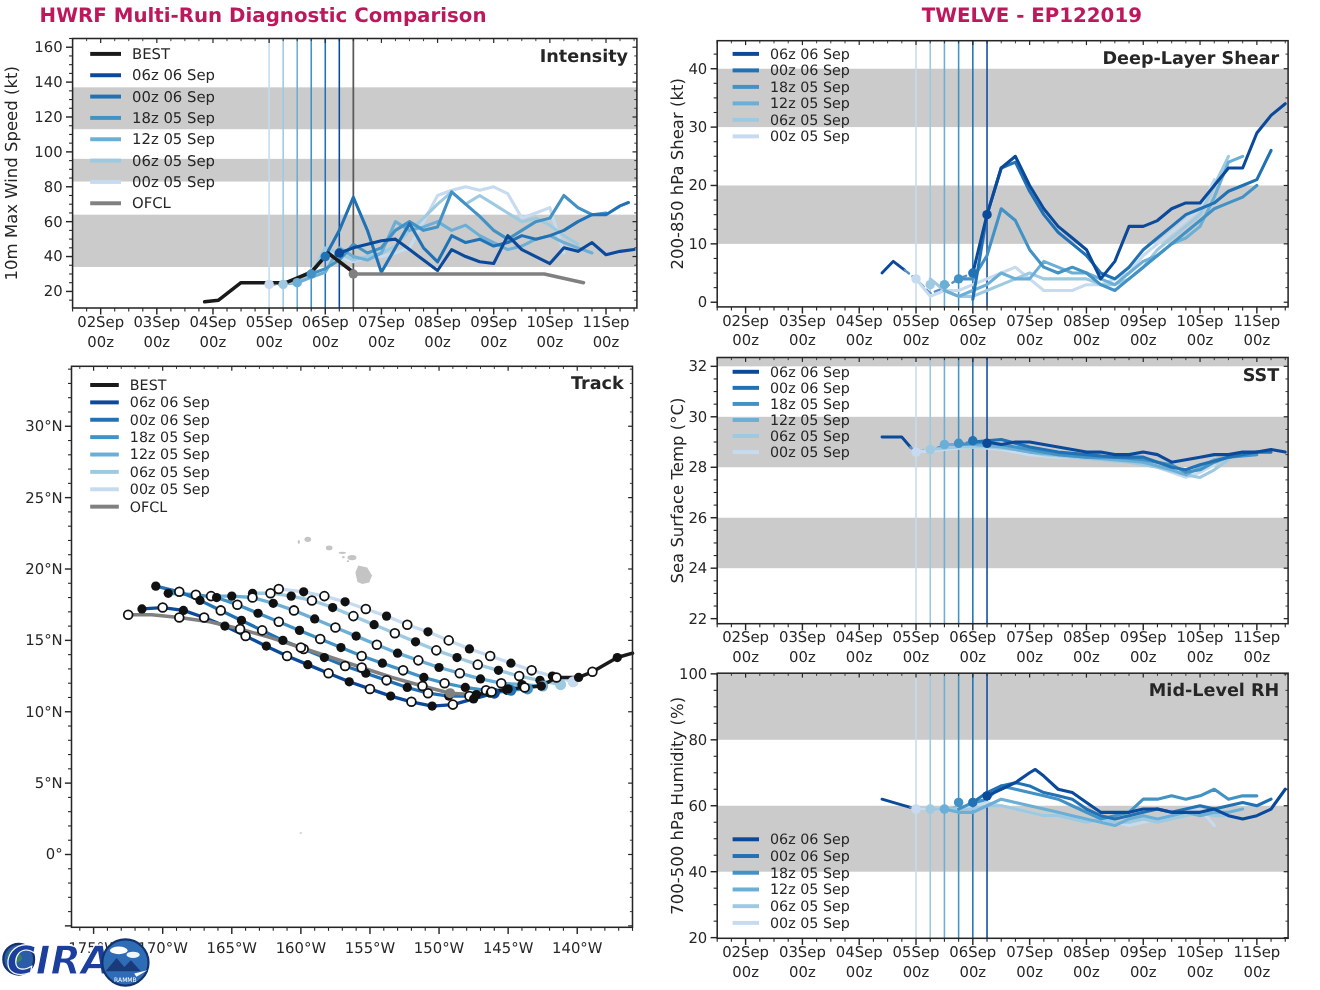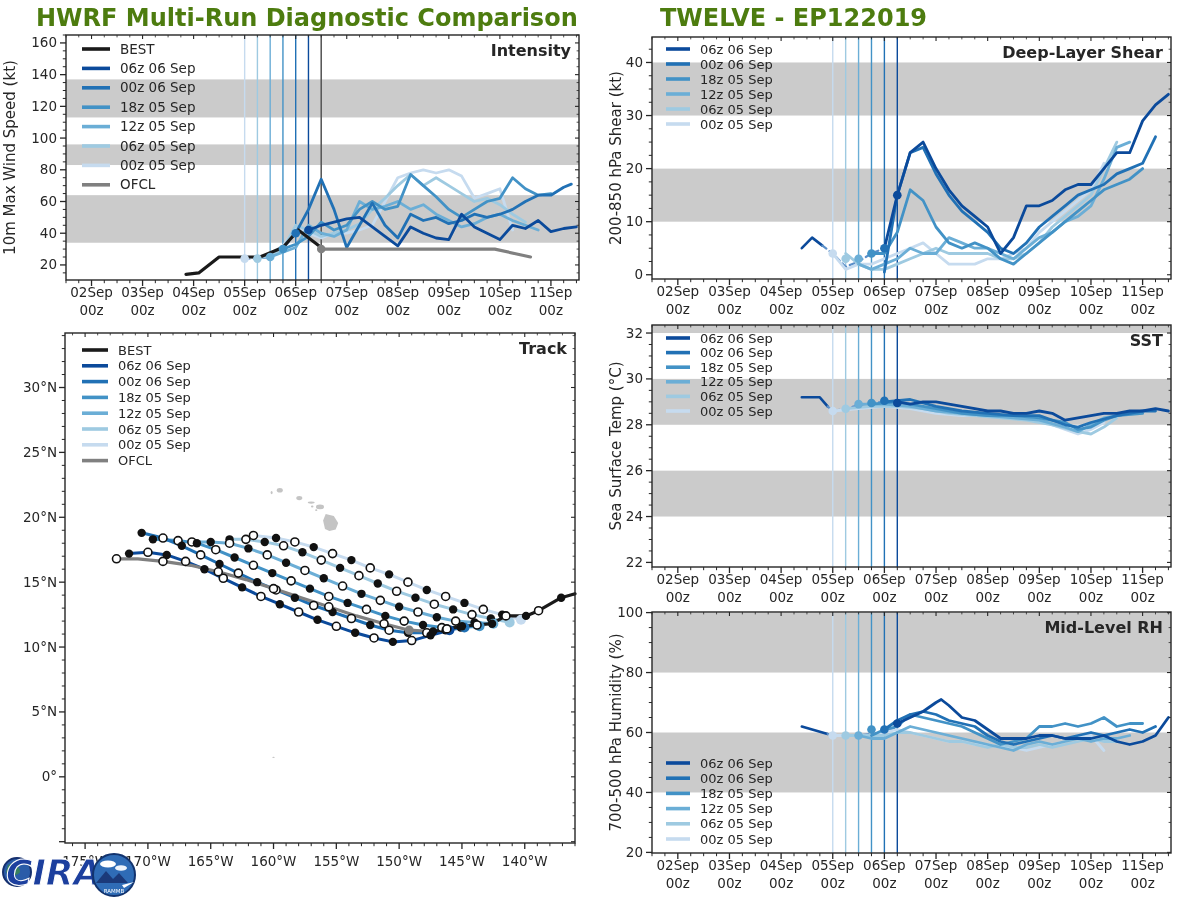--- a/index.html
+++ b/index.html
@@ -1,21 +1,21 @@
 <!DOCTYPE html>
 <html><head>
 <meta charset="utf-8">
 <style>
   html,body{margin:0;padding:0;background:#fff;}
   #page{position:relative;width:1200px;height:900px;background:#ffffff;overflow:hidden;
         font-family:"DejaVu Sans","Liberation Sans",sans-serif;}
   #fig{position:absolute;left:0;top:0;}
-  .fig-title{position:absolute;top:4px;font-size:24px;font-weight:bold;color:#4d7c0f;white-space:nowrap;}
+  .fig-title{position:absolute;top:4px;font-size:18px;font-weight:bold;color:#be185d;white-space:nowrap;}
   #title-left{left:36px;}
-  #title-right{left:660px;width:476px;text-align:left;}
+  #title-right{left:700px;width:476px;text-align:center;}
   #logo{position:absolute;left:0;top:845px;width:150px;height:54px;}
 </style>
 </head>
 <body>
 <div id="page">
 
 <svg id="fig" width="1200" height="900">
       <g>
         <clipPath id="clip-intensity">
           <rect x="66" y="35" width="513" height="245"></rect>

